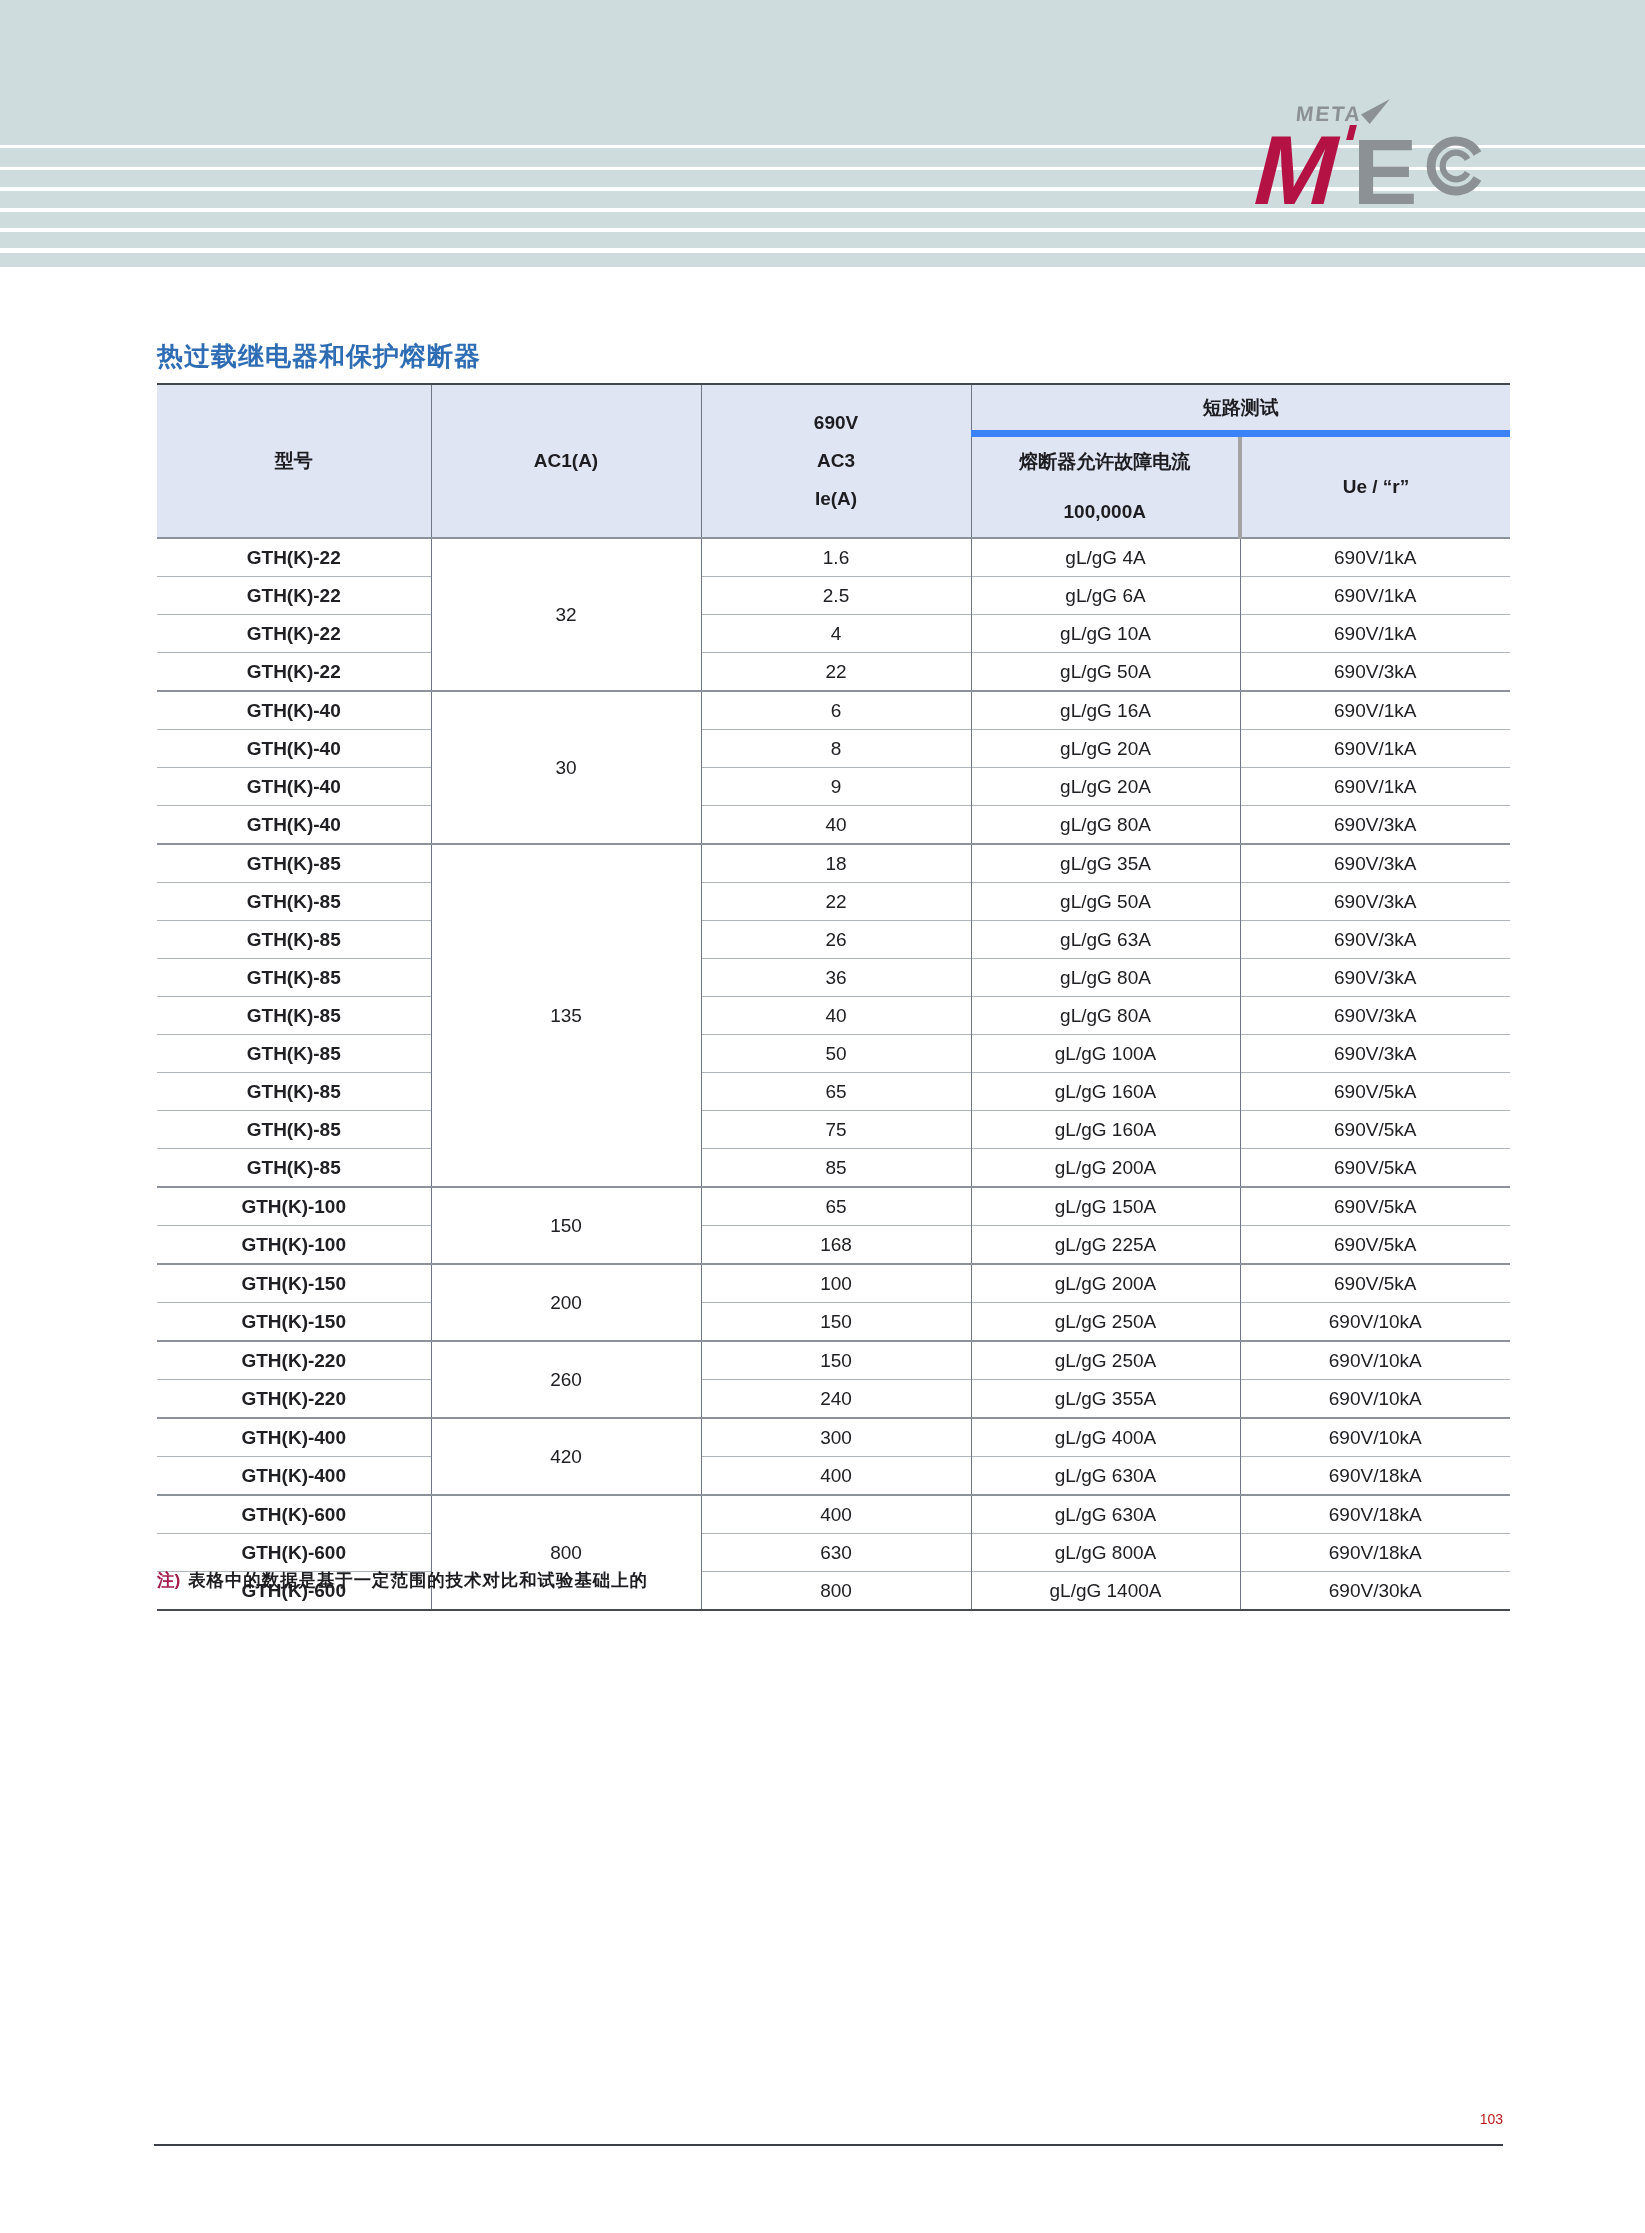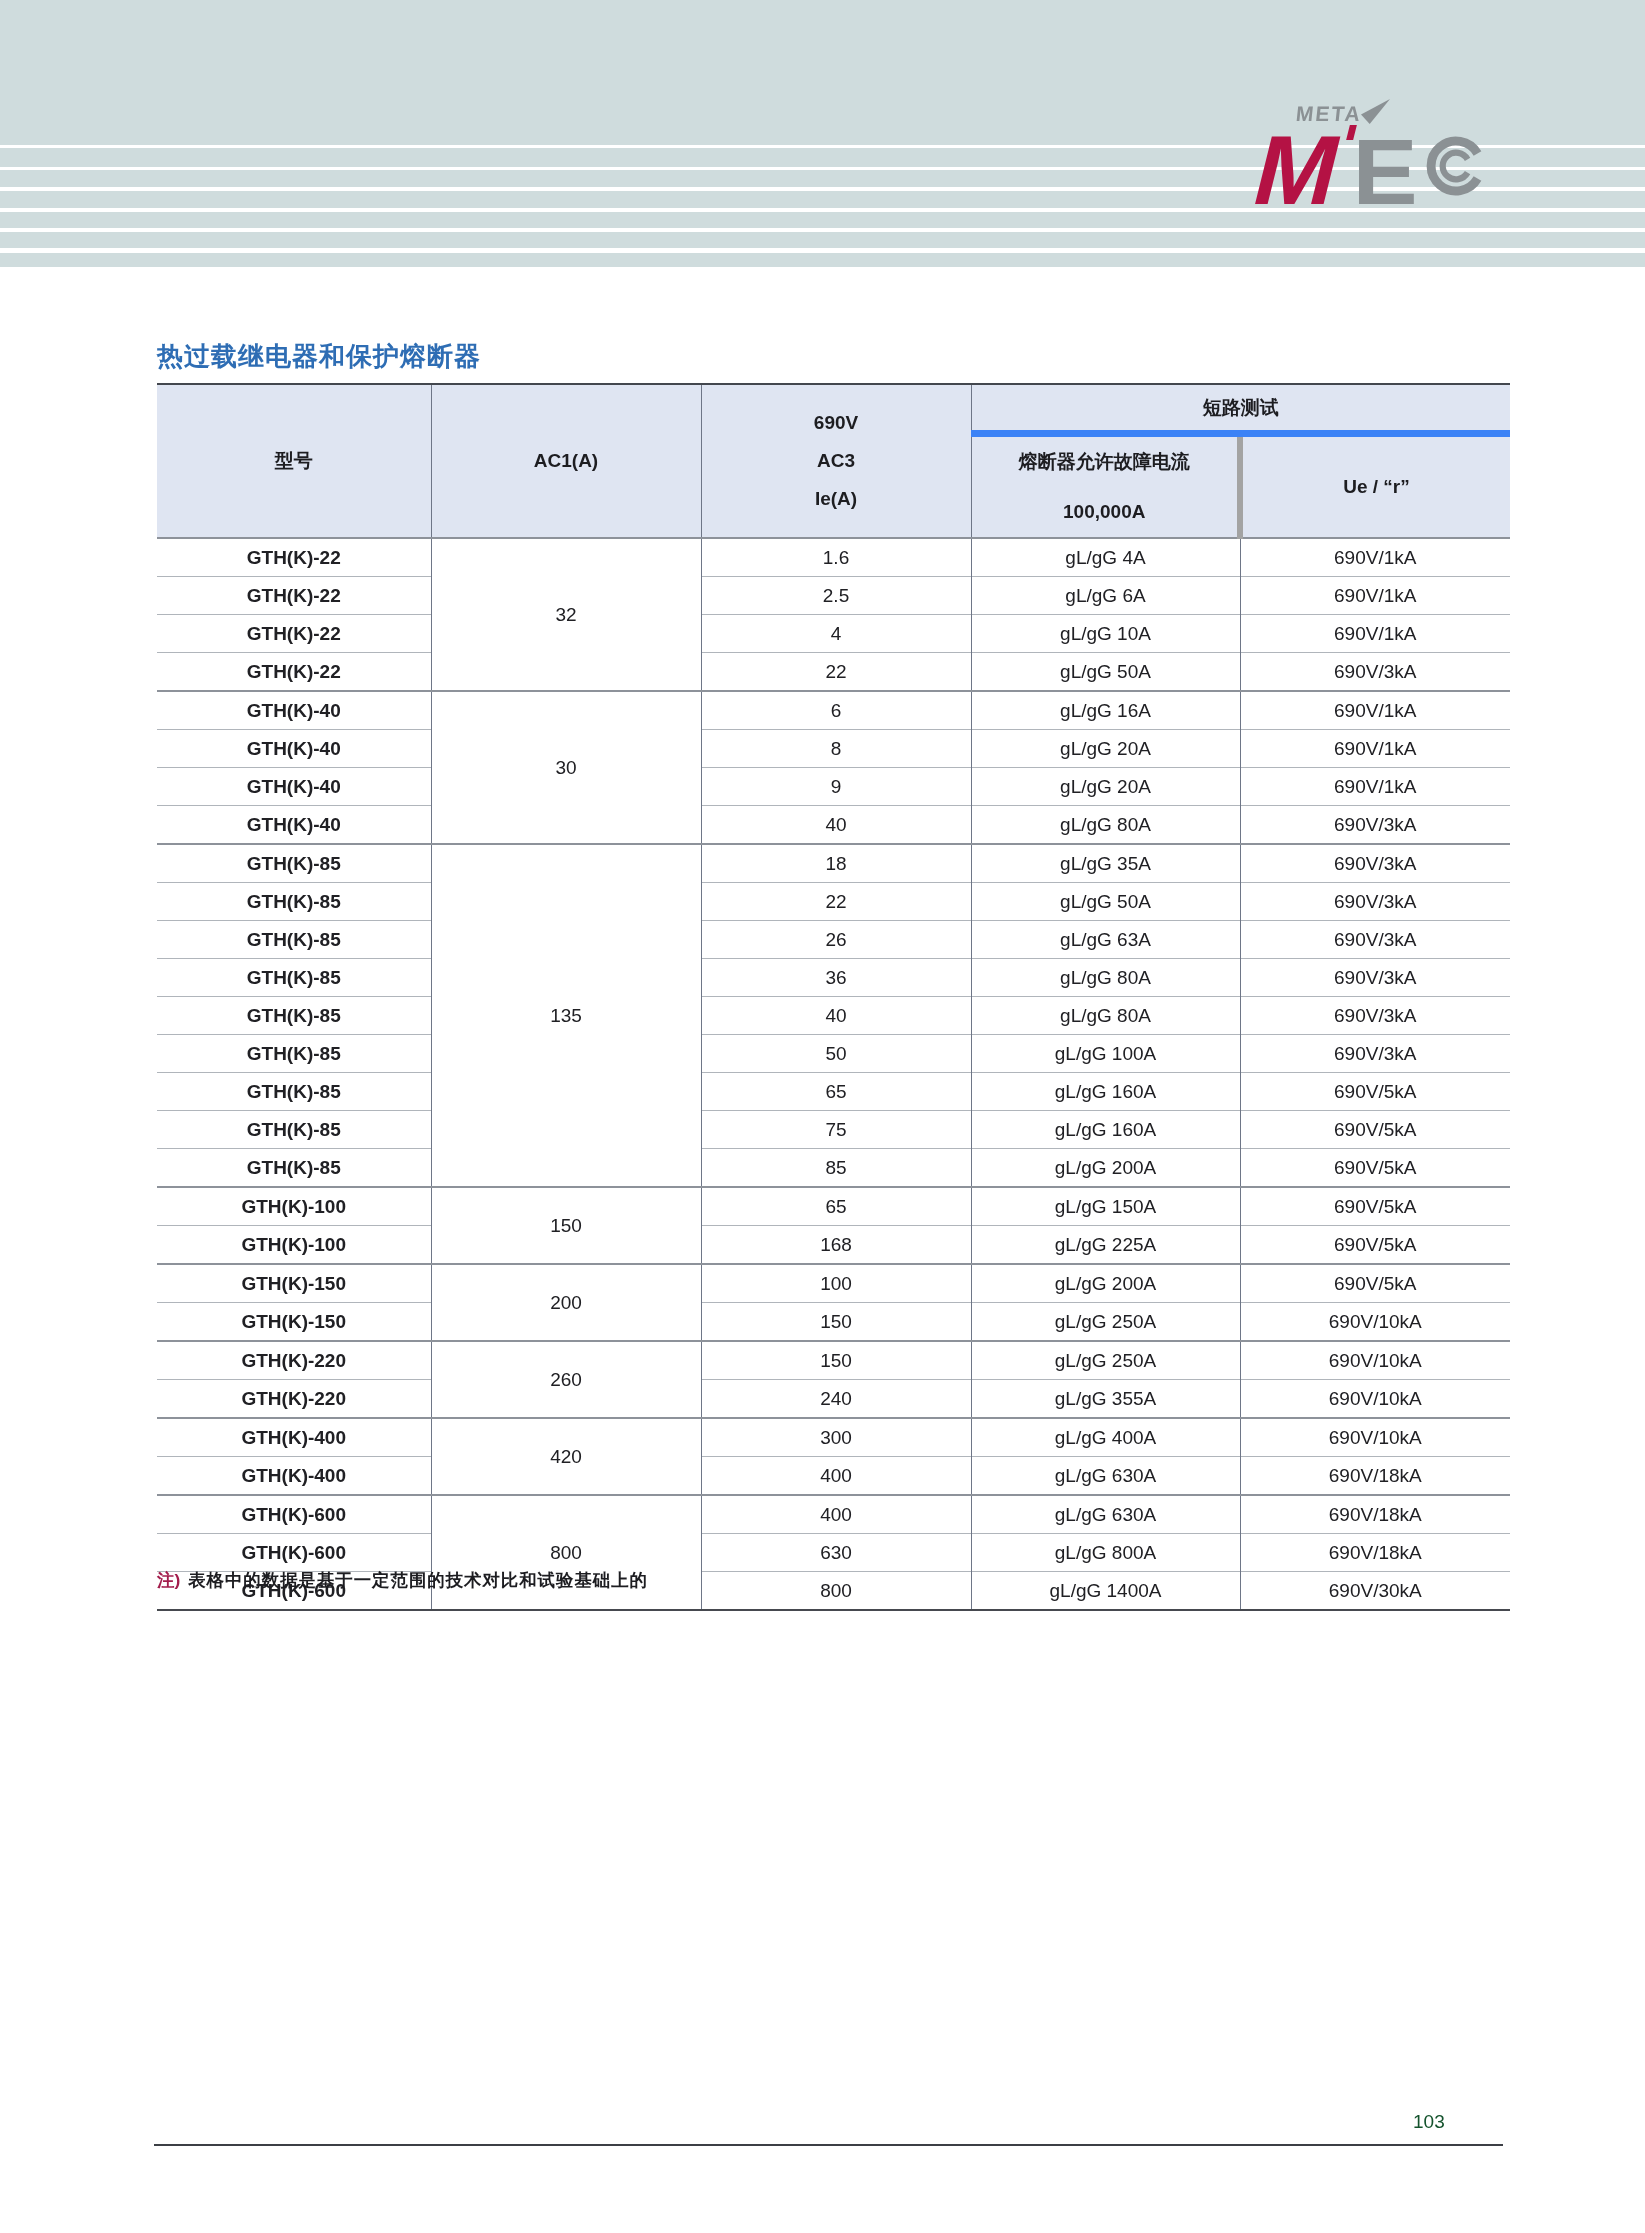--- a/index.html
+++ b/index.html
@@ -27,38 +27,38 @@
   .title{position:absolute;left:157px;top:339px;font-size:26px;font-weight:bold;
          color:#2e6db4;letter-spacing:1px;}
   
   .tblwrap{position:absolute;left:157px;top:383px;width:1351px;}
   table.tbl{width:1351px;border-collapse:collapse;table-layout:fixed;}
   .tbl th,.tbl td{padding:0;text-align:center;vertical-align:middle;}
   .tbl thead th{background:#dfe5f2;font-size:19px;font-weight:bold;color:#1d1d21;
                 white-space:pre-line;border-top:2px solid #43474e;}
   th.h-model,th.h-ac1,th.h-ie{border-right:1px solid #6e7687;border-bottom:1px solid #565b63;}
   th.h-sc{height:45px;border-bottom:7px solid #3b82f6;}
-  th.h-fuse{height:97px;border-right:6px solid #a3a3a3;border-bottom:1px solid #565b63;
+  th.h-fuse{height:97px;border-right:4px solid #a3a3a3;border-bottom:1px solid #565b63;
             line-height:50px;border-top:none;}
   th.h-ue{height:97px;border-bottom:1px solid #565b63;border-top:none;}
   th.h-ie{line-height:38px;}
   .tbl tbody td{height:37px;font-size:19px;color:#202024;border-top:1px solid #b0b5bb;}
   td.model{font-weight:bold;border-right:1px solid #6e7687;text-align:center;}
   td.ac1cell{border-right:1px solid #6e7687;border-bottom:2px solid #8d929a;}
   td.ie,td.fuse{border-right:1px solid #6e7687;}
   tr.gstart td{border-top:2px solid #8d929a;}
   .tbl tbody tr:last-child td,td.ac1cell.lastg{border-bottom:2px solid #46494f;}
   
   .note{position:absolute;left:157px;top:1568px;font-size:17.4px;font-weight:bold;}
   .note .pfx{color:#a31d4c;margin-right:8px;}
   .note .txt{color:#1d1d21;letter-spacing:1px;}
   
   .footer-line{position:absolute;left:154px;top:2144px;width:1349px;height:2px;background:#3c3f45;}
-  .page-num{position:absolute;left:1413px;top:2111px;width:90px;text-align:left;
-            font-size:19px;color:#14532d;}
+  .page-num{position:absolute;left:1413px;top:2111px;width:90px;text-align:right;
+            font-size:14px;color:#b91c1c;}
 </style>
 </head>
 <body>
 
 <div class="page">
 
   <div class="band">
     <div class="band-line bl1"></div>
     <div class="band-line bl2"></div>
     <div class="band-line bl3"></div>

